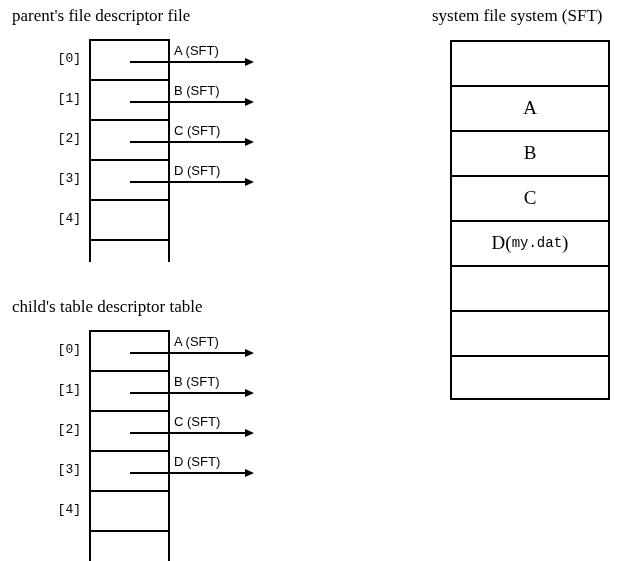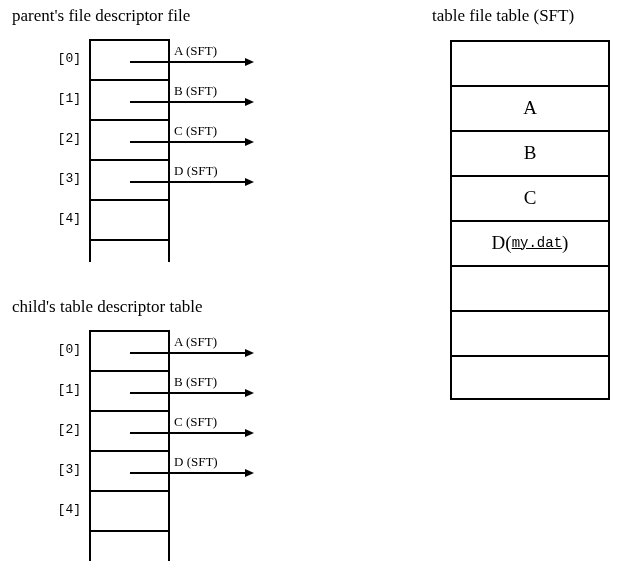--- a/index.html
+++ b/index.html
@@ -52,21 +52,21 @@
   }
   .ptr-head{
     position:absolute;
     width:0;height:0;
     border-top:4px solid transparent;
     border-bottom:4px solid transparent;
     border-left:9px solid #000;
   }
   .ptr-label{
     position:absolute;
-    font-family:Liberation Serif, serif;
+    font-family:Liberation Sans, sans-serif;
     font-size:13px;
     line-height:15px;
     white-space:nowrap;
     color:#000;
   }
   
   .sft{ position:absolute; }
   .sft .box{
     position:absolute;
     left:0;top:0;
@@ -84,21 +84,20 @@
     align-items:center;
     justify-content:center;
     font-family:"Liberation Serif", serif;
     font-size:19px;
     color:#000;
     white-space:nowrap;
   }
   .sft .cell .mono{
     font-family:"Liberation Mono", monospace;
     font-size:14px;
-    text-decoration:underline;
   }
 </style>
 </head>
 <body>
 
 <div id="root">
 
   <div class="title" style="left:12px; top:6px;">parent's file descriptor file</div>
 
   <div class="fdt" id="fdt-parent" style="left:89px; top:39px;">
@@ -148,21 +147,21 @@
       <div class="rowline" style="left: 0px; top: 120px; width: 81px;"></div>
       <div class="idx" style="left: -66px; width: 58px; top: 133px;">[3]</div>
       <div class="ptr-line" style="left: 41px; top: 142px; width: 116px;"></div>
       <div class="ptr-head" style="left: 156px; top: 139px;"></div>
       <div class="ptr-label" style="left: 85px; top: 124px;">D (SFT)</div>
       <div class="rowline" style="left: 0px; top: 160px; width: 81px;"></div>
       <div class="idx" style="left: -66px; width: 58px; top: 173px;">[4]</div>
       <div class="rowline" style="left: 0px; top: 200px; width: 81px;"></div>
     </div>
 
-  <div class="title" style="left:432px; top:6px;">table file table (SFT)</div>
+  <div class="title" style="left:432px; top:6px;">system file system (SFT)</div>
 
   <div class="sft" id="sft" style="left:450px; top:40px;">
     <div class="box" style="width:160px; height:360px;"></div>
   <div class="cell" style="left: 0px; top: 0px; width: 160px; height: 45px;"></div>
       <div class="rowline" style="left: 0px; top: 45px; width: 160px;"></div>
       <div class="cell" style="left: 0px; top: 45px; width: 160px; height: 45px;">
         <span>A</span>
       </div>
       <div class="rowline" style="left: 0px; top: 90px; width: 160px;"></div>
       <div class="cell" style="left: 0px; top: 90px; width: 160px; height: 45px;">

